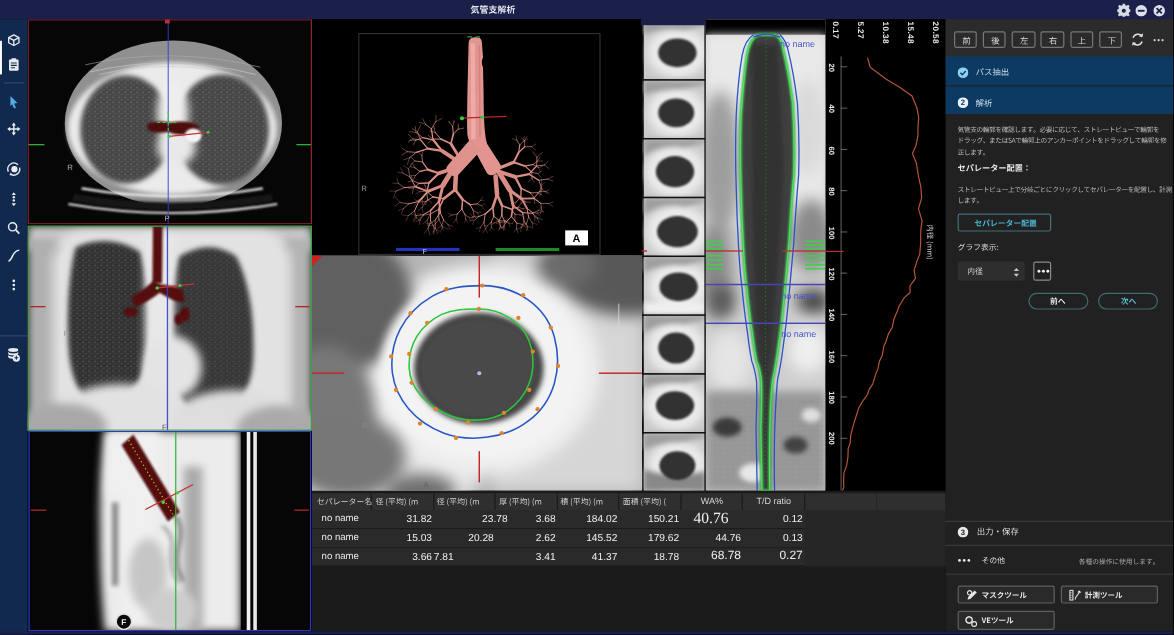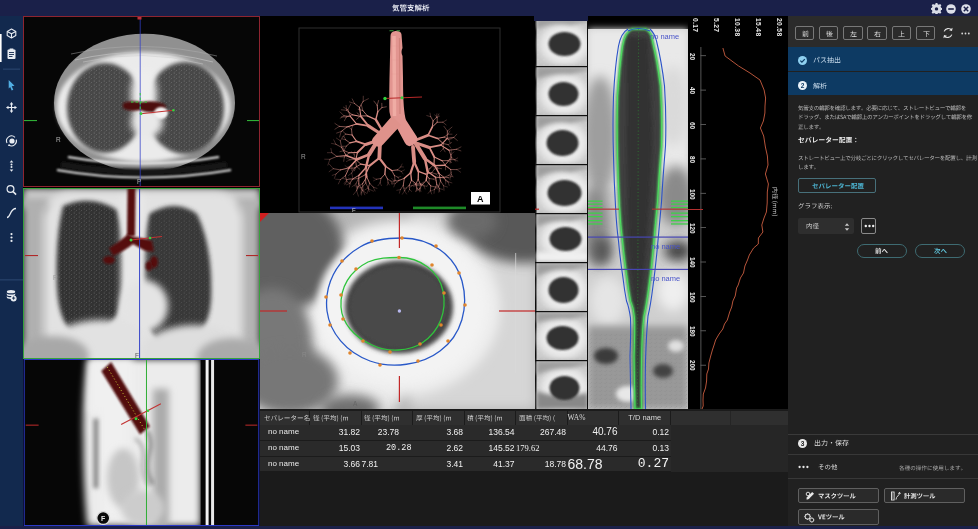--- a/index.html
+++ b/index.html
@@ -793,49 +793,49 @@
     <div style="position:absolute;left:463.5px;top:411px;width:1px;height:13.5px;background:#1b1b1b"></div>
     <div style="position:absolute;left:515px;top:411px;width:1px;height:13.5px;background:#1b1b1b"></div>
     <div style="position:absolute;left:566.5px;top:411px;width:1px;height:13.5px;background:#1b1b1b"></div>
     <div style="position:absolute;left:618px;top:411px;width:1px;height:13.5px;background:#1b1b1b"></div>
     <div style="position:absolute;left:669.5px;top:411px;width:1px;height:13.5px;background:#1b1b1b"></div>
     <div style="position:absolute;left:729.5px;top:411px;width:1px;height:13.5px;background:#252525"></div>
     <div style="position:absolute;left:260px;top:425px;width:528px;height:14.8px;background:#282828"></div>
     <div style="position:absolute;left:260px;top:425px;width:410.5px;height:14.8px;background:#2a2a2a"></div>
     <div style="position:absolute;left:268px;top:425px;width:45px;height:14.8px;font-family:'Liberation Sans',sans-serif;font-size:8px;color:#e8e8e8;line-height:14.8px">no name</div>
     <div style="position:absolute;left:310px;top:425px;width:50.0px;height:14.8px;font-family:'Liberation Sans',sans-serif;font-size:8.5px;color:#f0f0f0;text-align:right;line-height:14.8px">31.82</div>
-    <div style="position:absolute;left:349px;top:425px;width:50.0px;height:14.8px;font-family:'Liberation Sans',sans-serif;font-size:8.5px;color:#f0f0f0;text-align:right;line-height:14.8px">23.78</div>
+    <div style="position:absolute;left:373px;top:425px;width:50.0px;height:14.8px;font-family:'Liberation Sans',sans-serif;font-size:8.5px;color:#f0f0f0;text-align:right;line-height:14.8px">23.78</div>
     <div style="position:absolute;left:413px;top:425px;width:50.0px;height:14.8px;font-family:'Liberation Sans',sans-serif;font-size:8.5px;color:#f0f0f0;text-align:right;line-height:14.8px">3.68</div>
-    <div style="position:absolute;left:464.5px;top:425px;width:50.0px;height:14.8px;font-family:'Liberation Sans',sans-serif;font-size:8.5px;color:#f0f0f0;text-align:right;line-height:14.8px">136.54</div>
-    <div style="position:absolute;left:516px;top:425px;width:50.0px;height:14.8px;font-family:'Liberation Sans',sans-serif;font-size:8.5px;color:#f0f0f0;text-align:right;line-height:14.8px">267.48</div>
-    <div style="position:absolute;left:567.5px;top:425px;width:50.0px;height:14.8px;font-family:Liberation Sans, sans-serif;font-size:10px;color:#f0f0f0;text-align:right;line-height:14.8px">40.76</div>
+    <div style="position:absolute;left:464.5px;top:425px;width:50.0px;height:14.8px;font-family:'Liberation Sans',sans-serif;font-size:8.5px;color:#f0f0f0;text-align:right;line-height:14.8px">184.02</div>
+    <div style="position:absolute;left:516px;top:425px;width:50.0px;height:14.8px;font-family:'Liberation Sans',sans-serif;font-size:8.5px;color:#f0f0f0;text-align:right;line-height:14.8px">150.21</div>
+    <div style="position:absolute;left:567.5px;top:425px;width:50.0px;height:14.8px;font-family:Liberation Serif, serif;font-size:13px;color:#f0f0f0;text-align:center;line-height:14.8px">40.76</div>
     <div style="position:absolute;left:619px;top:425px;width:50.0px;height:14.8px;font-family:'Liberation Sans',sans-serif;font-size:8.5px;color:#f0f0f0;text-align:right;line-height:14.8px">0.12</div>
     <div style="position:absolute;left:260px;top:440.8px;width:528px;height:14.8px;background:#282828"></div>
     <div style="position:absolute;left:260px;top:440.8px;width:410.5px;height:14.8px;background:#2a2a2a"></div>
     <div style="position:absolute;left:268px;top:440.8px;width:45px;height:14.8px;font-family:'Liberation Sans',sans-serif;font-size:8px;color:#e8e8e8;line-height:14.8px">no name</div>
     <div style="position:absolute;left:310px;top:440.8px;width:50.0px;height:14.8px;font-family:'Liberation Sans',sans-serif;font-size:8.5px;color:#f0f0f0;text-align:right;line-height:14.8px">15.03</div>
-    <div style="position:absolute;left:361.5px;top:440.8px;width:50.0px;height:14.8px;font-family:Liberation Mono, monospace;font-size:8.5px;color:#f0f0f0;text-align:right;line-height:14.8px">20.28</div>
+    <div style="position:absolute;left:361.5px;top:440.8px;width:50.0px;height:14.8px;font-family:Liberation Sans, sans-serif;font-size:8.5px;color:#f0f0f0;text-align:right;line-height:14.8px">20.28</div>
     <div style="position:absolute;left:413px;top:440.8px;width:50.0px;height:14.8px;font-family:'Liberation Sans',sans-serif;font-size:8.5px;color:#f0f0f0;text-align:right;line-height:14.8px">2.62</div>
     <div style="position:absolute;left:464.5px;top:440.8px;width:50.0px;height:14.8px;font-family:'Liberation Sans',sans-serif;font-size:8.5px;color:#f0f0f0;text-align:right;line-height:14.8px">145.52</div>
-    <div style="position:absolute;left:516px;top:440.8px;width:50.0px;height:14.8px;font-family:Liberation Serif, serif;font-size:8.5px;color:#f0f0f0;line-height:14.8px">179.62</div>
+    <div style="position:absolute;left:516px;top:440.8px;width:50.0px;height:14.8px;font-family:Liberation Sans, sans-serif;font-size:8.5px;color:#f0f0f0;text-align:right;line-height:14.8px">179.62</div>
     <div style="position:absolute;left:567.5px;top:440.8px;width:50.0px;height:14.8px;font-family:'Liberation Sans',sans-serif;font-size:8.5px;color:#f0f0f0;text-align:right;line-height:14.8px">44.76</div>
     <div style="position:absolute;left:619px;top:440.8px;width:50.0px;height:14.8px;font-family:'Liberation Sans',sans-serif;font-size:8.5px;color:#f0f0f0;text-align:right;line-height:14.8px">0.13</div>
     <div style="position:absolute;left:260px;top:456.6px;width:528px;height:14.8px;background:#282828"></div>
     <div style="position:absolute;left:260px;top:456.6px;width:410.5px;height:14.8px;background:#2a2a2a"></div>
     <div style="position:absolute;left:268px;top:456.6px;width:45px;height:14.8px;font-family:'Liberation Sans',sans-serif;font-size:8px;color:#e8e8e8;line-height:14.8px">no name</div>
     <div style="position:absolute;left:310px;top:456.6px;width:50.0px;height:14.8px;font-family:'Liberation Sans',sans-serif;font-size:8.5px;color:#f0f0f0;text-align:right;line-height:14.8px">3.66</div>
     <div style="position:absolute;left:361.5px;top:456.6px;width:50.0px;height:14.8px;font-family:'Liberation Sans',sans-serif;font-size:8.5px;color:#f0f0f0;text-align:left;line-height:14.8px">7.81</div>
     <div style="position:absolute;left:413px;top:456.6px;width:50.0px;height:14.8px;font-family:'Liberation Sans',sans-serif;font-size:8.5px;color:#f0f0f0;text-align:right;line-height:14.8px">3.41</div>
     <div style="position:absolute;left:464.5px;top:456.6px;width:50.0px;height:14.8px;font-family:'Liberation Sans',sans-serif;font-size:8.5px;color:#f0f0f0;text-align:right;line-height:14.8px">41.37</div>
     <div style="position:absolute;left:516px;top:456.6px;width:50.0px;height:14.8px;font-family:'Liberation Sans',sans-serif;font-size:8.5px;color:#f0f0f0;text-align:right;line-height:14.8px">18.78</div>
-    <div style="position:absolute;left:567.5px;top:456.6px;width:50.0px;height:14.8px;font-family:'Liberation Sans',sans-serif;font-size:14px;color:#f0f0f0;text-align:left;line-height:14.8px">68.78</div>
-    <div style="position:absolute;left:619px;top:456.6px;width:50.0px;height:14.8px;font-family:Liberation Mono, monospace;font-size:13px;color:#f0f0f0;text-align:right;line-height:14.8px">0.27</div>
+    <div style="position:absolute;left:567.5px;top:456.6px;width:50.0px;height:14.8px;font-family:'Liberation Sans',sans-serif;font-size:10px;color:#f0f0f0;text-align:right;line-height:14.8px">68.78</div>
+    <div style="position:absolute;left:619px;top:456.6px;width:50.0px;height:14.8px;font-family:Liberation Sans, sans-serif;font-size:10px;color:#f0f0f0;text-align:right;line-height:14.8px">0.27</div>
     <div style="position:absolute;left:671.0px;top:424.5px;width:117.0px;height:47px;background:#262626"></div>
-    <div style="position:absolute;left:567.5px;top:411px;width:51.5px;height:13.5px;font-family:Liberation Serif, serif;font-size:7.5px;color:#d8d8d8;line-height:13.5px">WA%</div>
-    <div style="position:absolute;left:619px;top:411px;width:51.5px;height:13.5px;font-family:'Liberation Sans',sans-serif;font-size:7.5px;color:#d8d8d8;text-align:center;line-height:13.5px">T/D name</div>
+    <div style="position:absolute;left:567.5px;top:411px;width:51.5px;height:13.5px;font-family:Liberation Sans, sans-serif;font-size:7.5px;color:#d8d8d8;text-align:center;line-height:13.5px">WA%</div>
+    <div style="position:absolute;left:619px;top:411px;width:51.5px;height:13.5px;font-family:'Liberation Sans',sans-serif;font-size:7.5px;color:#d8d8d8;text-align:center;line-height:13.5px">T/D ratio</div>
     <div style="position:absolute;left:788px;top:16px;width:190px;height:510px;background:#212121"></div>
     <div style="position:absolute;left:788px;top:16px;width:190px;height:31.5px;background:#2b2b2b"></div>
     <div style="position:absolute;left:794.8px;top:26.3px;width:19.4px;height:14px;border:1px solid #787878;border-radius:2px"></div>
     <div style="position:absolute;left:819.0px;top:26.3px;width:19.4px;height:14px;border:1px solid #787878;border-radius:2px"></div>
     <div style="position:absolute;left:843.2px;top:26.3px;width:19.4px;height:14px;border:1px solid #787878;border-radius:2px"></div>
     <div style="position:absolute;left:867.4000000000001px;top:26.3px;width:19.4px;height:14px;border:1px solid #787878;border-radius:2px"></div>
     <div style="position:absolute;left:891.6000000000001px;top:26.3px;width:19.4px;height:14px;border:1px solid #787878;border-radius:2px"></div>
     <div style="position:absolute;left:915.8000000000002px;top:26.3px;width:19.4px;height:14px;border:1px solid #787878;border-radius:2px"></div>
     <svg style="position:absolute;left:942px;top:27px" width="12" height="12" viewBox="0 0 12 12" fill="none">
 <path d="M9.8 3.2 A4.4 4.4 0 0 0 2.2 4.4" stroke="#e0e0e0" stroke-width="1.2"></path>

